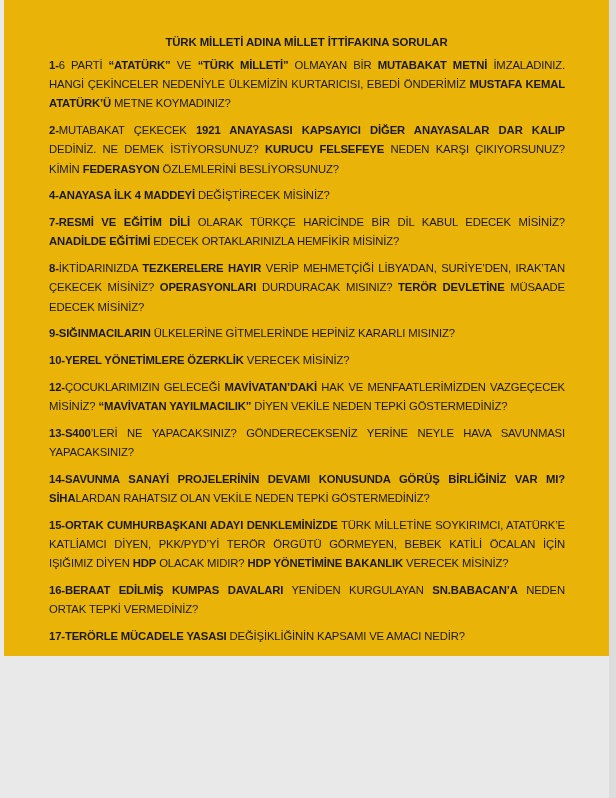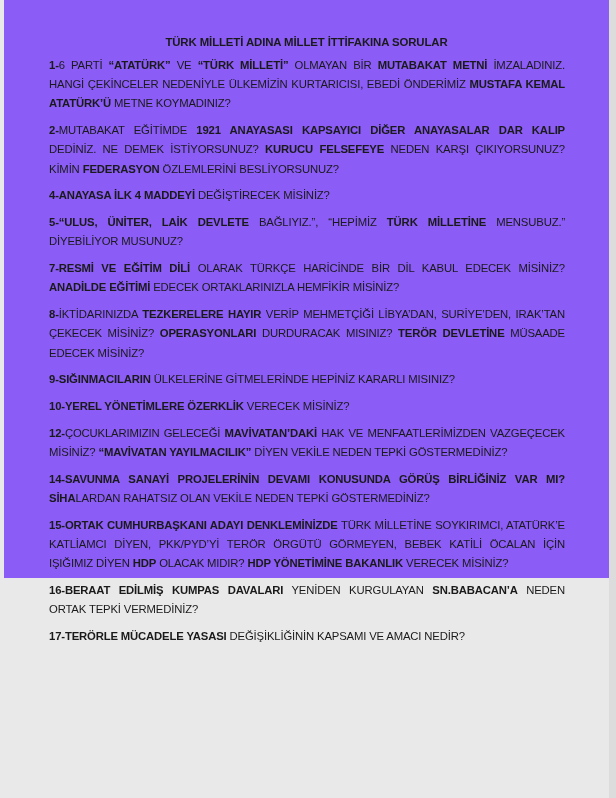--- a/index.html
+++ b/index.html
@@ -3,49 +3,49 @@
 <meta charset="utf-8">
 <style>
   html, body { margin: 0; padding: 0; }
   body {
     width: 616px; height: 798px; overflow: hidden;
     background: #e9e9e9;
     font-family: "Liberation Sans", sans-serif;
     color: #1a1a1a;
   }
   .page {
-    position: absolute; left: 4px; top: 0; width: 605px; height: 578px;
-    background: #8b5cf6;
+    position: absolute; left: 4px; top: 0; width: 605px; height: 656px;
+    background: #eab308;
   }
   .title {
     position: absolute; left: 0; right: 0; top: 36px;
     text-align: center; font-weight: bold; font-size: 11.4px; letter-spacing: -0.1px;
   }
   .qlist { position: absolute; left: 45px; width: 516px; top: 56px; }
   .q {
     font-size: 11.3px; line-height: 19.2px; text-align: justify;
     margin: 0 0 7.6px 0; letter-spacing: -0.15px;
   }
   .q b { font-weight: bold; }
   .right-edge { position: absolute; right: 0; top: 0; width: 7px; height: 798px; background: #dcdcdc; }
 </style>
 </head>
 <body>
 
 <div class="page">
   <div class="title">TÜRK MİLLETİ ADINA MİLLET İTTİFAKINA SORULAR</div>
   <div class="qlist" id="qlist">
       <p class="q"><b>1-</b><span>6 PARTİ </span><b>“ATATÜRK”</b><span> VE </span><b>“TÜRK MİLLETİ”</b><span> OLMAYAN BİR </span><b>MUTABAKAT METNİ</b><span> İMZALADINIZ. HANGİ ÇEKİNCELER NEDENİYLE ÜLKEMİZİN KURTARICISI, EBEDİ ÖNDERİMİZ </span><b>MUSTAFA KEMAL ATATÜRK’Ü</b><span> METNE KOYMADINIZ?</span></p>
-      <p class="q"><b>2-</b><span>MUTABAKAT EĞİTİMDE </span><b>1921 ANAYASASI KAPSAYICI DİĞER ANAYASALAR DAR KALIP</b><span> DEDİNİZ. NE DEMEK İSTİYORSUNUZ? </span><b>KURUCU FELSEFEYE</b><span> NEDEN KARŞI ÇIKIYORSUNUZ? KİMİN </span><b>FEDERASYON</b><span> ÖZLEMLERİNİ BESLİYORSUNUZ?</span></p>
+      <p class="q"><b>2-</b><span>MUTABAKAT ÇEKECEK </span><b>1921 ANAYASASI KAPSAYICI DİĞER ANAYASALAR DAR KALIP</b><span> DEDİNİZ. NE DEMEK İSTİYORSUNUZ? </span><b>KURUCU FELSEFEYE</b><span> NEDEN KARŞI ÇIKIYORSUNUZ? KİMİN </span><b>FEDERASYON</b><span> ÖZLEMLERİNİ BESLİYORSUNUZ?</span></p>
       <p class="q"><b>4-ANAYASA İLK 4 MADDEYİ</b><span> DEĞİŞTİRECEK MİSİNİZ?</span></p>
-      <p class="q"><b>5-“ULUS, ÜNİTER, LAİK DEVLETE</b><span> BAĞLIYIZ.”, “HEPİMİZ </span><b>TÜRK MİLLETİNE</b><span> MENSUBUZ.” DİYEBİLİYOR MUSUNUZ?</span></p>
       <p class="q"><b>7-RESMİ VE EĞİTİM DİLİ</b><span> OLARAK TÜRKÇE HARİCİNDE BİR DİL KABUL EDECEK MİSİNİZ? </span><b>ANADİLDE EĞİTİMİ</b><span> EDECEK ORTAKLARINIZLA HEMFİKİR MİSİNİZ?</span></p>
       <p class="q"><b>8-</b><span>İKTİDARINIZDA </span><b>TEZKERELERE HAYIR</b><span> VERİP MEHMETÇİĞİ LİBYA’DAN, SURİYE’DEN, IRAK’TAN ÇEKECEK MİSİNİZ? </span><b>OPERASYONLARI</b><span> DURDURACAK MISINIZ? </span><b>TERÖR DEVLETİNE</b><span> MÜSAADE EDECEK MİSİNİZ?</span></p>
       <p class="q"><b>9-SIĞINMACILARIN</b><span> ÜLKELERİNE GİTMELERİNDE HEPİNİZ KARARLI MISINIZ?</span></p>
       <p class="q"><b>10-YEREL YÖNETİMLERE ÖZERKLİK</b><span> VERECEK MİSİNİZ?</span></p>
       <p class="q"><b>12-</b><span>ÇOCUKLARIMIZIN GELECEĞİ </span><b>MAVİVATAN’DAKİ</b><span> HAK VE MENFAATLERİMİZDEN VAZGEÇECEK MİSİNİZ? </span><b>“MAVİVATAN YAYILMACILIK”</b><span> DİYEN VEKİLE NEDEN TEPKİ GÖSTERMEDİNİZ?</span></p>
+      <p class="q"><b>13-S400</b><span>’LERİ NE YAPACAKSINIZ? GÖNDERECEKSENİZ YERİNE NEYLE HAVA SAVUNMASI YAPACAKSINIZ?</span></p>
       <p class="q"><b>14-SAVUNMA SANAYİ PROJELERİNİN DEVAMI KONUSUNDA GÖRÜŞ BİRLİĞİNİZ VAR MI? SİHA</b><span>LARDAN RAHATSIZ OLAN VEKİLE NEDEN TEPKİ GÖSTERMEDİNİZ?</span></p>
       <p class="q"><b>15-ORTAK CUMHURBAŞKANI ADAYI DENKLEMİNİZDE</b><span> TÜRK MİLLETİNE SOYKIRIMCI, ATATÜRK’E KATLİAMCI DİYEN, PKK/PYD’Yİ TERÖR ÖRGÜTÜ GÖRMEYEN, BEBEK KATİLİ ÖCALAN İÇİN IŞIĞIMIZ DİYEN </span><b>HDP</b><span> OLACAK MIDIR? </span><b>HDP YÖNETİMİNE BAKANLIK</b><span> VERECEK MİSİNİZ?</span></p>
       <p class="q"><b>16-BERAAT EDİLMİŞ KUMPAS DAVALARI</b><span> YENİDEN KURGULAYAN </span><b>SN.BABACAN’A</b><span> NEDEN ORTAK TEPKİ VERMEDİNİZ?</span></p>
       <p class="q"><b>17-TERÖRLE MÜCADELE YASASI</b><span> DEĞİŞİKLİĞİNİN KAPSAMI VE AMACI NEDİR?</span></p>
     </div>
 </div>
 <div class="right-edge"></div>
 
 </body></html>

